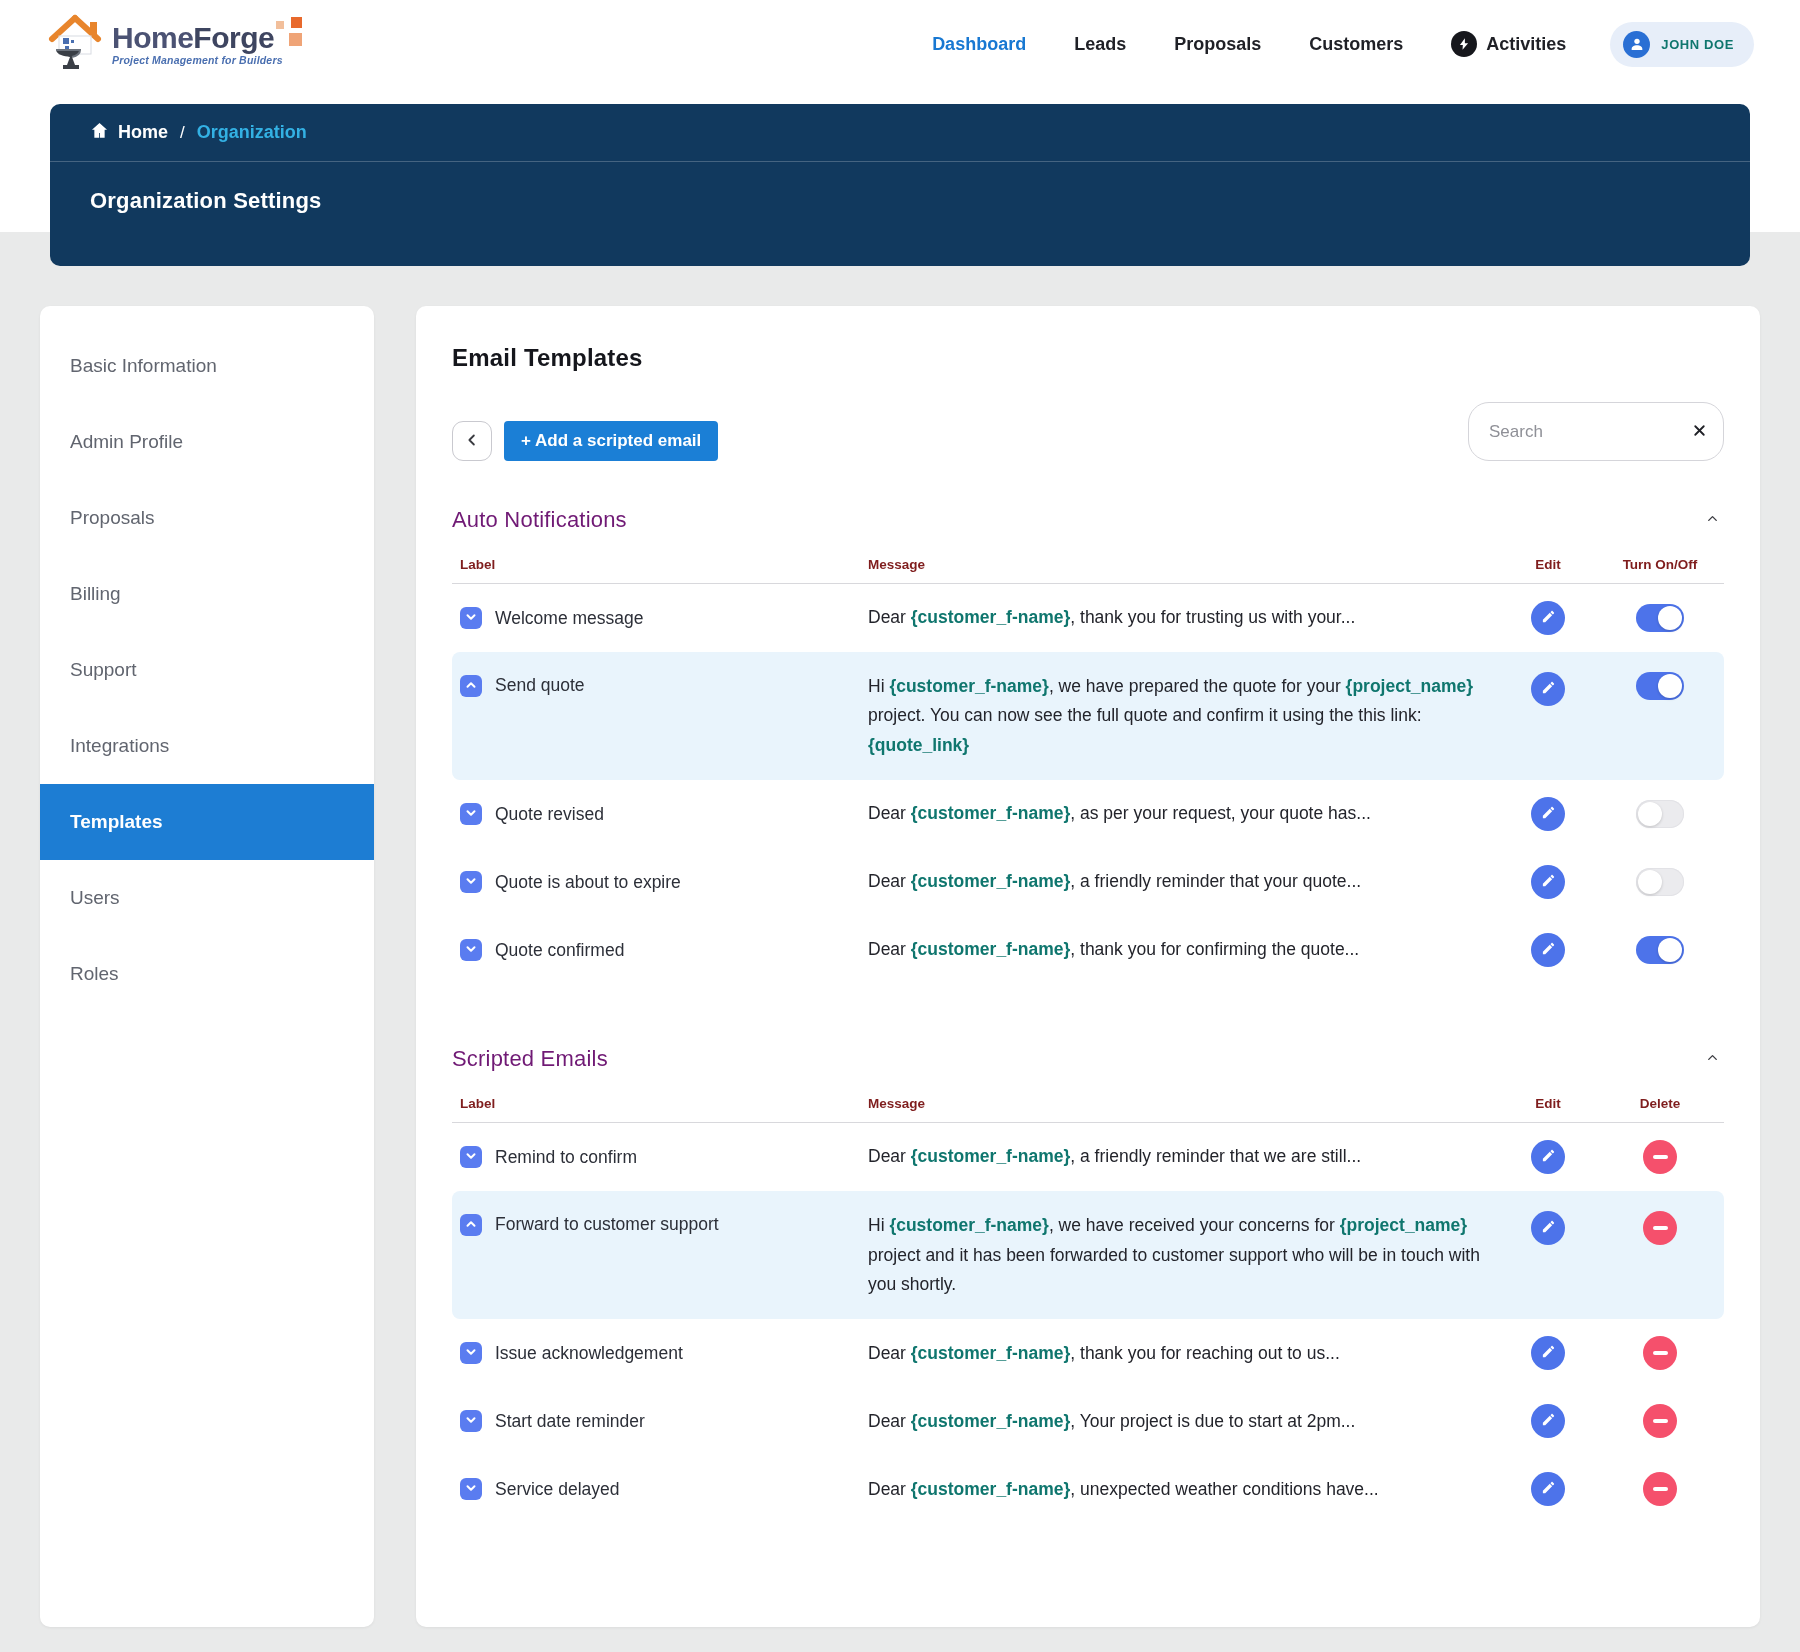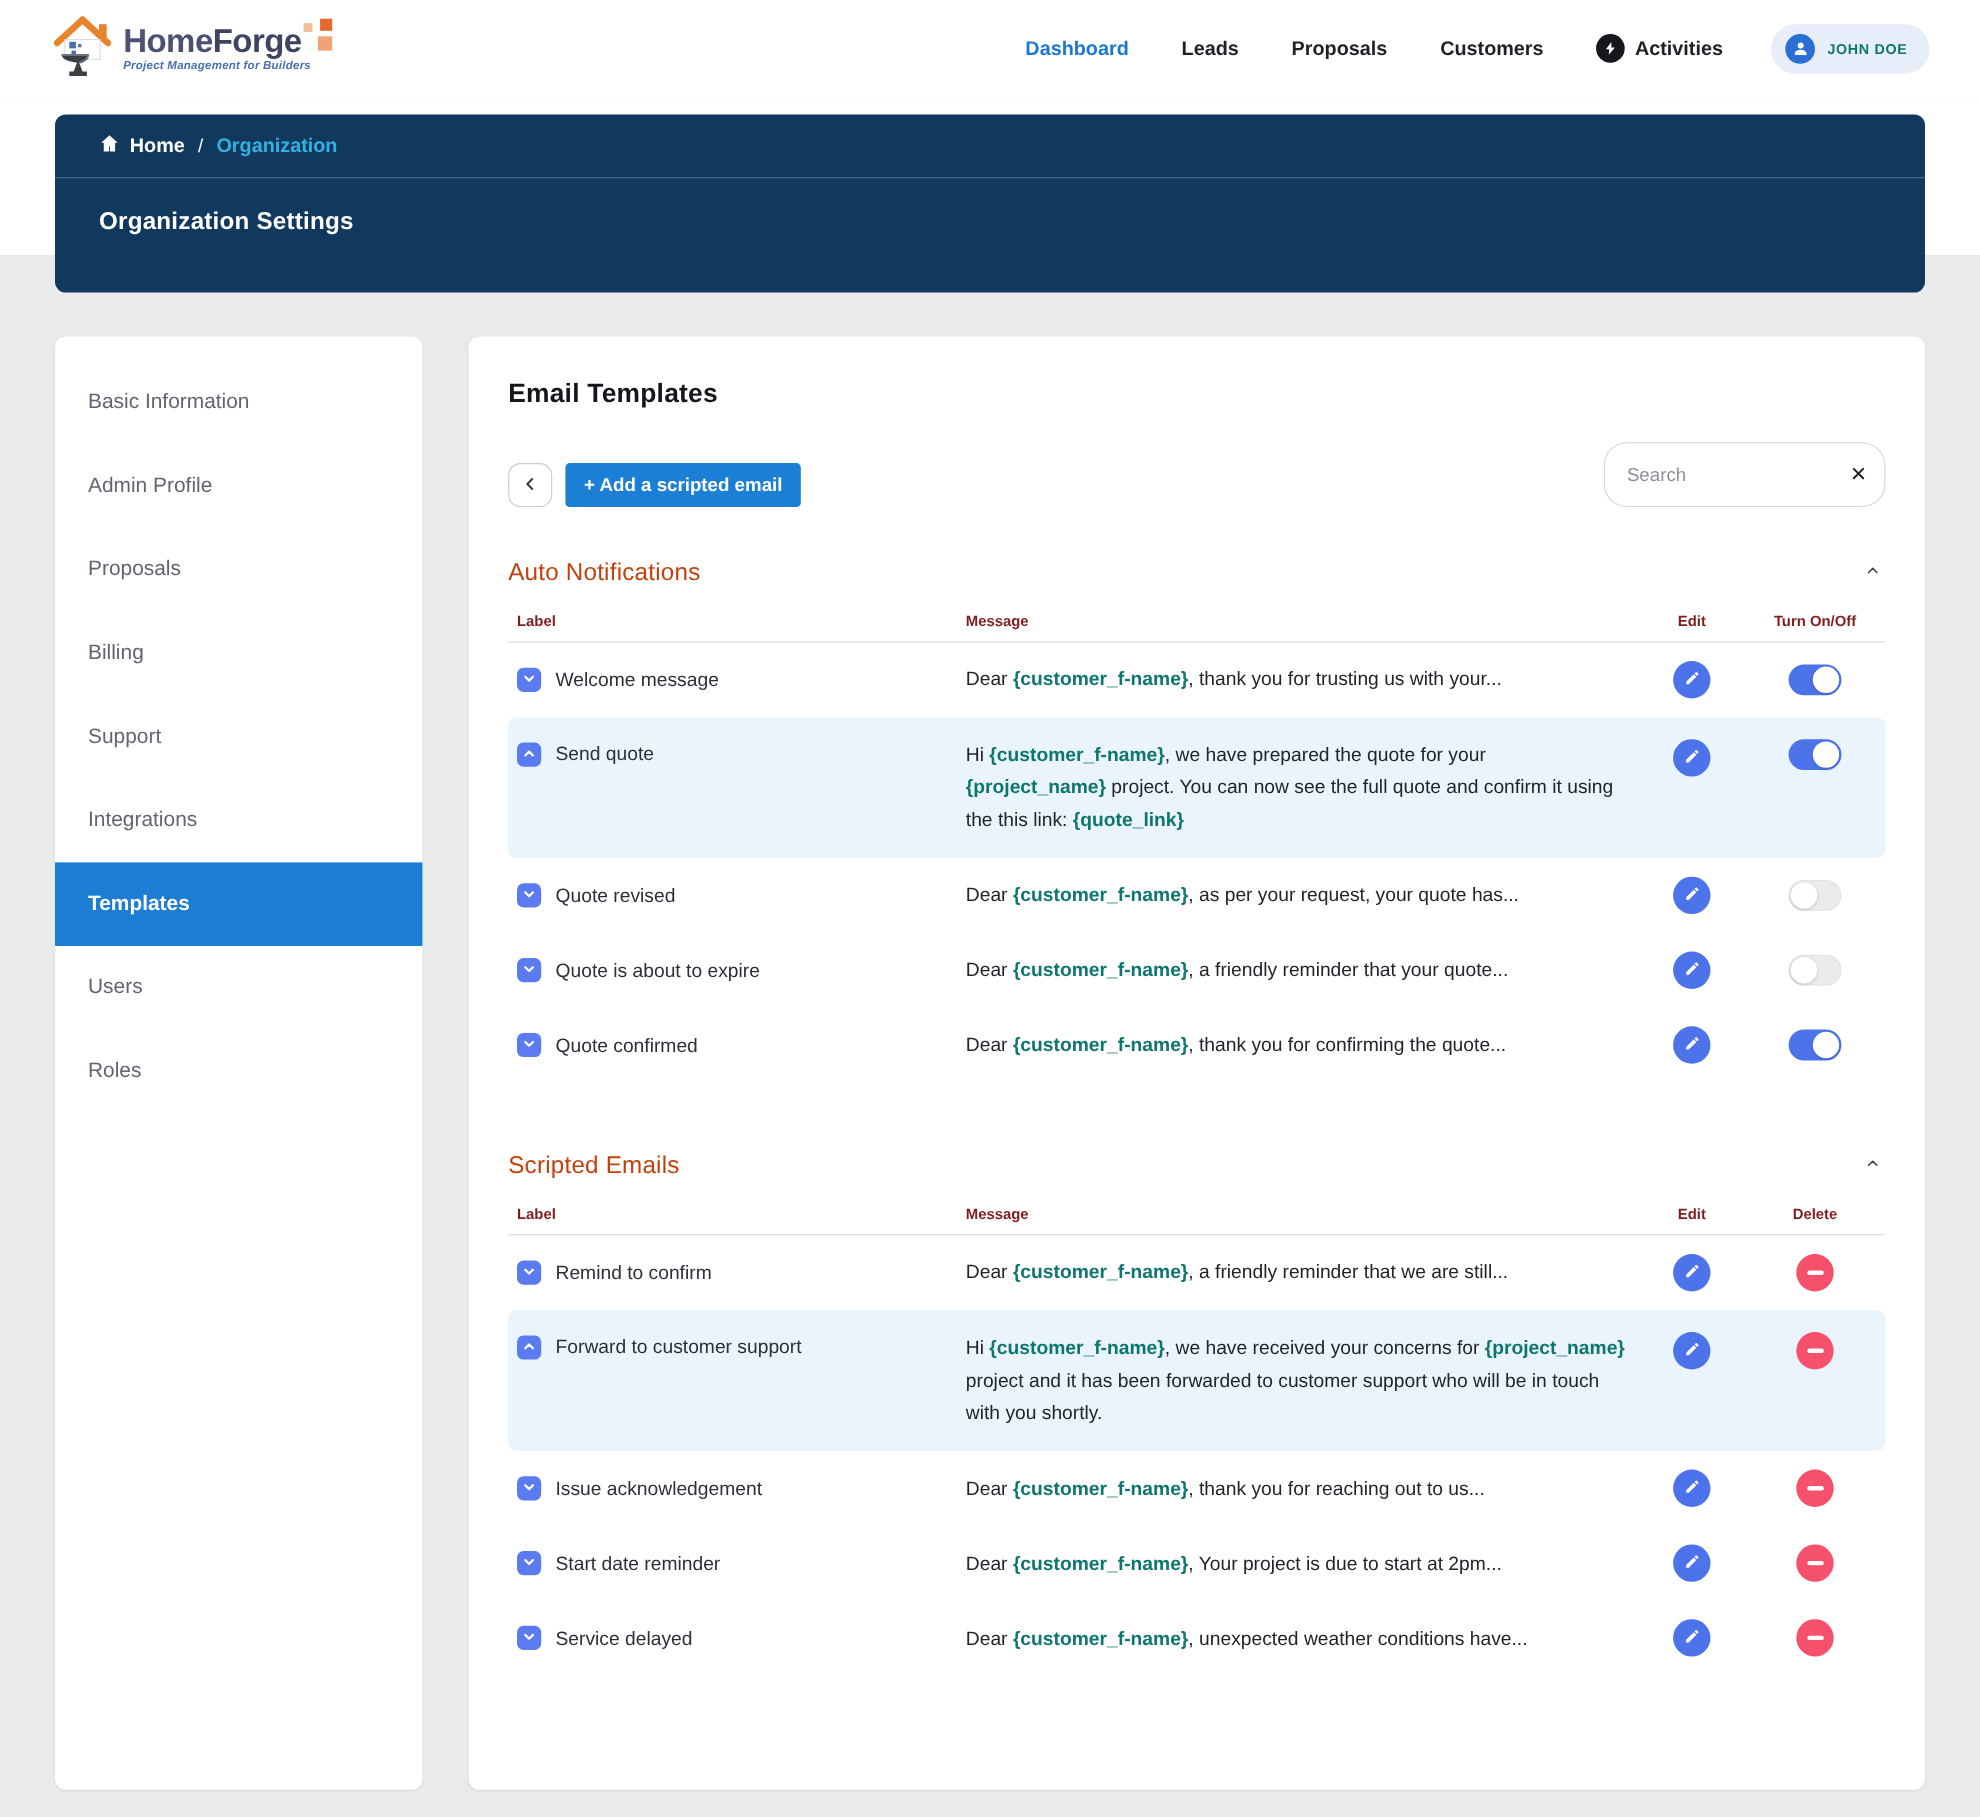--- a/index.html
+++ b/index.html
@@ -30,39 +30,39 @@
   .user-pill .user-name { font-size:13px; font-weight:700; color:#0f766e; letter-spacing:0.6px; }
   
   .hero-band { height:178px; padding:16px 50px 0; background:linear-gradient(to bottom,#ffffff 0,#ffffff 144px,#e9eaea 144px); }
   .hero { height:162px; background:#11395e; border-radius:10px; overflow:hidden; }
   .crumbs { display:flex; align-items:center; gap:12px; height:58px; padding:0 40px; border-bottom:1px solid rgba(255,255,255,0.22); }
   .crumb-home { display:flex; align-items:center; gap:9px; font-size:18px; font-weight:600; color:#fff; cursor:pointer; background:none; border:none; font-family:inherit; }
   .crumb-sep { color:#fff; font-size:17px; }
   .crumb-current { font-size:18px; font-weight:600; color:#33b1e4; }
   .hero-title { color:#fff; font-size:22px; font-weight:700; padding:26px 40px 0; letter-spacing:0.2px; }
   
-  .content { display:flex; gap:42px; padding:0 50px; margin-top:40px; align-items:stretch; }
+  .content { display:flex; gap:42px; padding:0 40px; margin-top:40px; align-items:stretch; }
   .card { background:#fff; border-radius:10px; box-shadow:0 1px 3px rgba(0,0,0,0.06); }
   .sidebar { width:334px; min-height:1321px; padding:22px 0; flex:none; }
   .side-item { padding:27px 30px; font-size:19px; color:#61656f; cursor:pointer; }
   .side-item.active { background:#1d7dd3; color:#fff; font-weight:700; }
   .main { flex:1; min-height:1321px; padding:34px 36px; }
   .main-title { font-size:24px; font-weight:700; color:#15161c; margin:4px 0 30px; letter-spacing:0.2px; }
   
   .controls { display:flex; align-items:flex-end; margin-bottom:46px; }
   .back-btn { width:40px; height:40px; border:1px solid #c9c9cf; background:#fff; border-radius:11px; display:flex; align-items:center; justify-content:center; cursor:pointer; }
   .add-btn { margin-left:12px; background:#1b7fd6; color:#fff; border:none; border-radius:4px; font-family:inherit; font-size:17px; font-weight:700; padding:10px 17px; cursor:pointer; }
   .search-wrap { margin-left:auto; position:relative; width:256px; }
   .search-input { width:100%; height:59px; border:1px solid #d5d5da; border-radius:21px; padding:0 46px 0 20px; font-family:inherit; font-size:17px; color:#2c2e36; outline:none; }
   .search-input::placeholder { color:#8f9097; }
   .search-clear { position:absolute; right:16px; top:50%; transform:translateY(-50%); background:none; border:none; cursor:pointer; display:flex; }
   
   .tbl-section + .tbl-section { margin-top:62px; }
   .section-head { display:flex; align-items:center; justify-content:space-between; margin-bottom:24px; }
-  .section-title { font-size:22px; font-weight:500; color:#c2410c; letter-spacing:0.2px; }
+  .section-title { font-size:22px; font-weight:500; color:#701a75; letter-spacing:0.2px; }
   .collapse-btn { background:none; border:none; cursor:pointer; display:flex; padding:4px; }
   .grid-header, .row { display:grid; grid-template-columns:392px 1fr 80px 112px; column-gap:16px; }
   .grid-header { font-size:13.5px; font-weight:700; color:#7f1d1d; padding:0 8px 11px; border-bottom:1px solid #d8d8dc; }
   .grid-header .h-edit, .grid-header .h-act { text-align:center; white-space:nowrap; }
   .row { padding:17px 8px; align-items:center; border-radius:8px; }
   .row.expanded { background:#e9f4fc; align-items:flex-start; padding-top:20px; padding-bottom:20px; }
   .cell-label { display:flex; align-items:center; gap:13px; font-size:17.5px; color:#2c2f38; }
   .row.expanded .cell-label { align-items:flex-start; padding-top:3px; }
   .chip { width:22px; height:22px; border-radius:6px; background:#5a7cf0; display:inline-flex; align-items:center; justify-content:center; flex:none; border:none; cursor:pointer; }
   .cell-msg { font-size:17.5px; color:#23242b; line-height:1.68; max-width:620px; }

